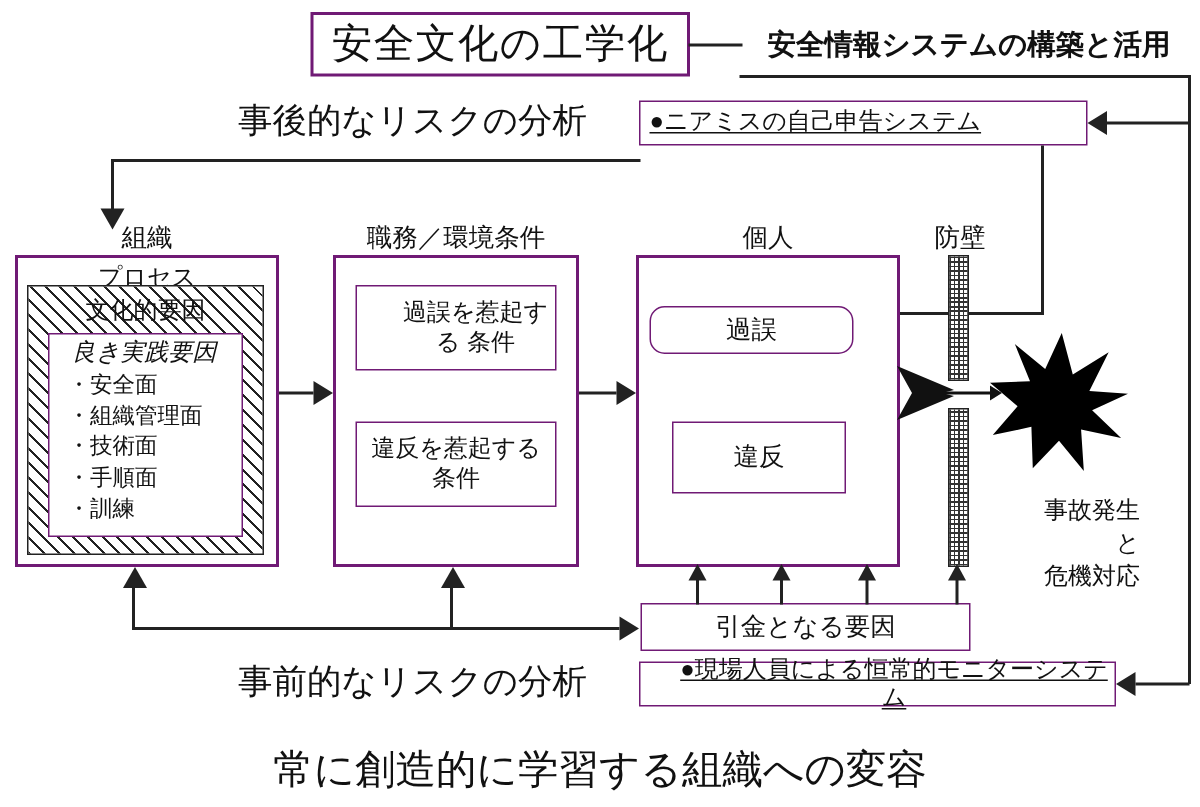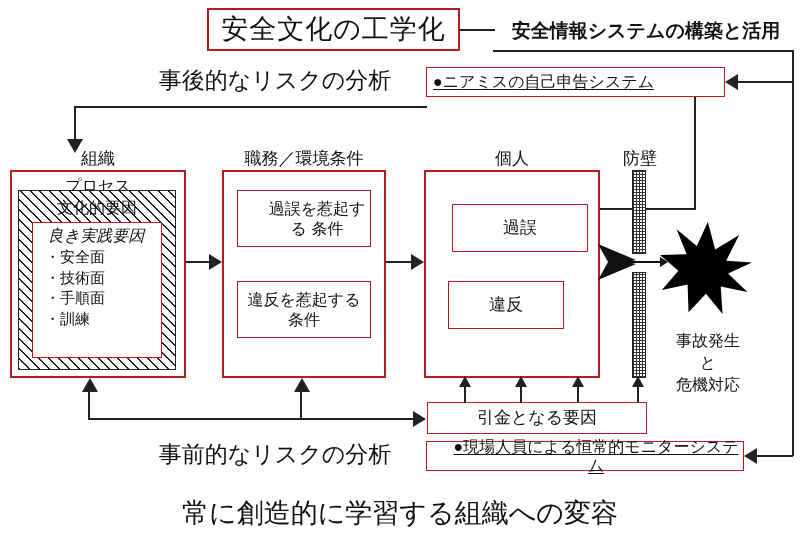--- a/index.html
+++ b/index.html
@@ -1,21 +1,21 @@
 <!DOCTYPE html>
 <html><head>
 <meta charset="utf-8">
 <style>
   html,body{margin:0;padding:0;background:#ffffff;}
   body{font-family:"Liberation Sans","DejaVu Sans",sans-serif;color:#000;}
   #canvas{position:relative;width:800px;height:538px;background:#fff;overflow:hidden;}
   .abs{position:absolute;box-sizing:border-box;}
   .txt{position:absolute;box-sizing:border-box;display:flex;align-items:center;justify-content:center;
        text-align:center;line-height:1.15;white-space:pre-line;color:#111;}
-  .bx{position:absolute;box-sizing:border-box;border:2px solid #b91c1c;background:#fff;
+  .bx{position:absolute;box-sizing:border-box;border:2px solid #701a75;background:#fff;
       display:flex;align-items:center;justify-content:center;text-align:center;line-height:1.2;color:#111;}
   .bx-thin{border-width:1.5px;}
   .line{position:absolute;background:#222;}
   .hl{height:2px;}
   .vl{width:2px;}
 
   
   .ar{position:absolute;width:0;height:0;}
   .ar-r{border-top:8px solid transparent;border-bottom:8px solid transparent;border-left:13px solid #222;}
   .ar-l{border-top:8px solid transparent;border-bottom:8px solid transparent;border-right:13px solid #222;}
@@ -92,20 +92,21 @@
   <div class="txt" style="left:22px;top:196px;width:150px;height:24px;font-size:16px;">
     <span>文化的要因</span>
   </div>
 
   <div class="bx bx-thin abs" style="left:32px;top:222px;width:130px;height:136px;display:block;padding:4px 0 0 0;">
     <div class="txt" style="left:0;top:2px;width:126px;height:22px;font-size:16px;position:absolute;font-style:italic;">
       <span>良き実践要因</span>
     </div>
     <div class="abs bullet-list" style="left:12px;top:24px;width:116px;font-size:15px;line-height:1.38;">
       <div>・安全面</div>
+      <div>・組織管理面</div>
       <div>・技術面</div>
       <div>・手順面</div>
       <div>・訓練</div>
     </div>
   </div>
 
   <div class="txt" style="left:222px;top:148px;width:164px;height:22px;font-size:17px;">
     <span>職務／環境条件</span>
   </div>
   <div class="bx" style="left:222px;top:170px;width:164px;height:208px;"></div>
@@ -115,21 +116,21 @@
   </div>
   <div class="bx bx-thin" style="left:237px;top:281px;width:134px;height:57px;font-size:16px;">
     <span>違反を惹起する
 条件</span>
   </div>
 
   <div class="txt" style="left:424px;top:148px;width:176px;height:22px;font-size:17px;">
     <span>個人</span>
   </div>
   <div class="bx" style="left:424px;top:170px;width:176px;height:208px;"></div>
-  <div class="bx bx-thin" style="left:452px;top:204px;width:136px;height:48px;font-size:17px;">
+  <div class="bx bx-thin" style="left:433px;top:204px;width:136px;height:32px;font-size:17px;border-radius:10px;">
     <span>過誤</span>
   </div>
   <div class="bx bx-thin" style="left:448px;top:281px;width:116px;height:48px;font-size:17px;">
     <span>違反</span>
   </div>
 
   <div class="txt" style="left:612px;top:148px;width:56px;height:22px;font-size:17px;">
     <span>防壁</span>
   </div>
   <div class="stipple abs" style="left:632px;top:170px;width:14px;height:84px;"></div>
@@ -143,21 +144,21 @@
 
   <svg class="abs" style="left:598px;top:240px;width:70px;height:44px;" viewBox="0 0 70 44">
     <path d="M0 4 L38 20 L30 22 L38 24 L0 40 L10 22 Z" fill="#111"></path>
     <path d="M30 21 L62 21 L62 17 L70 22 L62 27 L62 23 L30 23 Z" fill="#111"></path>
   </svg>
 
   <svg class="abs" style="left:660px;top:222px;width:92px;height:92px;" viewBox="0 0 100 100">
     <path fill="#000" d="M52 0 L60 30 L86 14 L72 42 L100 44 L74 56 L95 76 L66 70 L68 100 L50 78 L31 98 L30 68 L2 74 L20 53 L0 36 L29 35 L18 8 L40 26 Z"></path>
   </svg>
   <div class="txt" style="left:656px;top:312px;width:104px;height:70px;font-size:16px;display:block;text-align:center;">
-    <span style="white-space:pre-line;display:block;line-height:1.35;">事故発生
+    <span style="white-space:pre-line;display:block;line-height:1.35;text-align:right;">事故発生
 と
 危機対応</span>
   </div>
 
   <div class="bx bx-thin" style="left:427px;top:402px;width:220px;height:32px;font-size:17px;justify-content:center;">
     <span>引金となる要因</span>
   </div>
 
   <div class="line vl" style="left:464px;top:382px;width:2px;height:21px;"></div>
   <div class="ar ar-u-sm" style="left:459px;top:376px;"></div>

